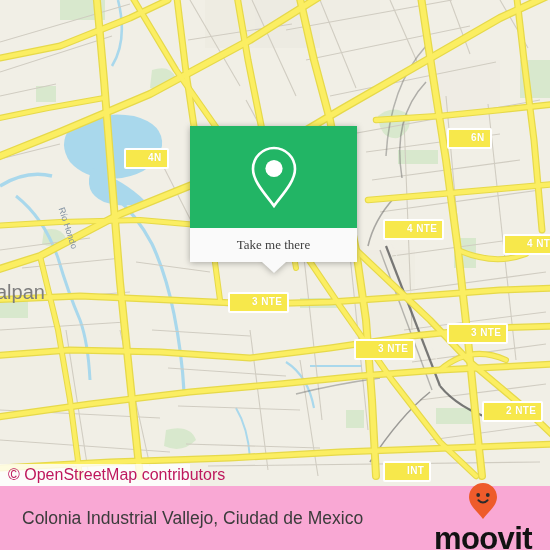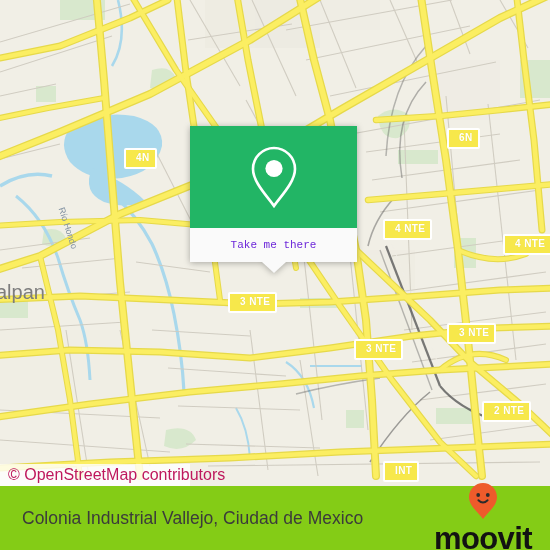--- a/index.html
+++ b/index.html
@@ -34,21 +34,21 @@
     position: absolute;
     background: #f7e84b;
     border: 2px solid #ffffff;
     border-radius: 2px;
     color: #ffffff;
     font-family: "Liberation Sans", sans-serif;
     font-weight: bold;
     font-size: 10px;
     letter-spacing: 0.4px;
     line-height: 1;
-    padding: 3px 5px 4px 10px;
+    padding: 3px 5px 4px 22px;
     white-space: nowrap;
     box-sizing: border-box;
     text-shadow: 0 0 1px rgba(200,190,60,0.45);
   }
 
   
   .place-label {
     position: absolute;
     color: #7d7d7d;
     font-size: 20px;
@@ -81,23 +81,23 @@
     justify-content: center;
   }
   .popup-foot {
     height: 34px;
     background: #fafafa;
     display: flex;
     align-items: center;
     justify-content: center;
   }
   .popup-foot-label {
-    color: #6d28d9;
-    font-size: 11px;
-    font-family: Liberation Mono, monospace;
+    color: #404040;
+    font-size: 13px;
+    font-family: Liberation Serif, serif;
   }
   .popup-tail {
     position: absolute;
     left: 50%;
     top: 136px;
     width: 0; height: 0;
     margin-left: -12px;
     border-left: 12px solid transparent;
     border-right: 12px solid transparent;
     border-top: 11px solid #fafafa;
@@ -122,21 +122,21 @@
     white-space: nowrap;
   }
 
   
   .bottombar {
     position: absolute;
     left: 0;
     top: 486px;
     width: 550px;
     height: 64px;
-    background: #84cc16;
+    background: #f9a8d4;
     display: flex;
     align-items: center;
     justify-content: space-between;
     padding: 0 18px 0 22px;
     box-sizing: border-box;
   }
   .bottom-title {
     color: #3b3b3b;
     font-size: 17.5px;
     font-family: "Liberation Sans", sans-serif;

